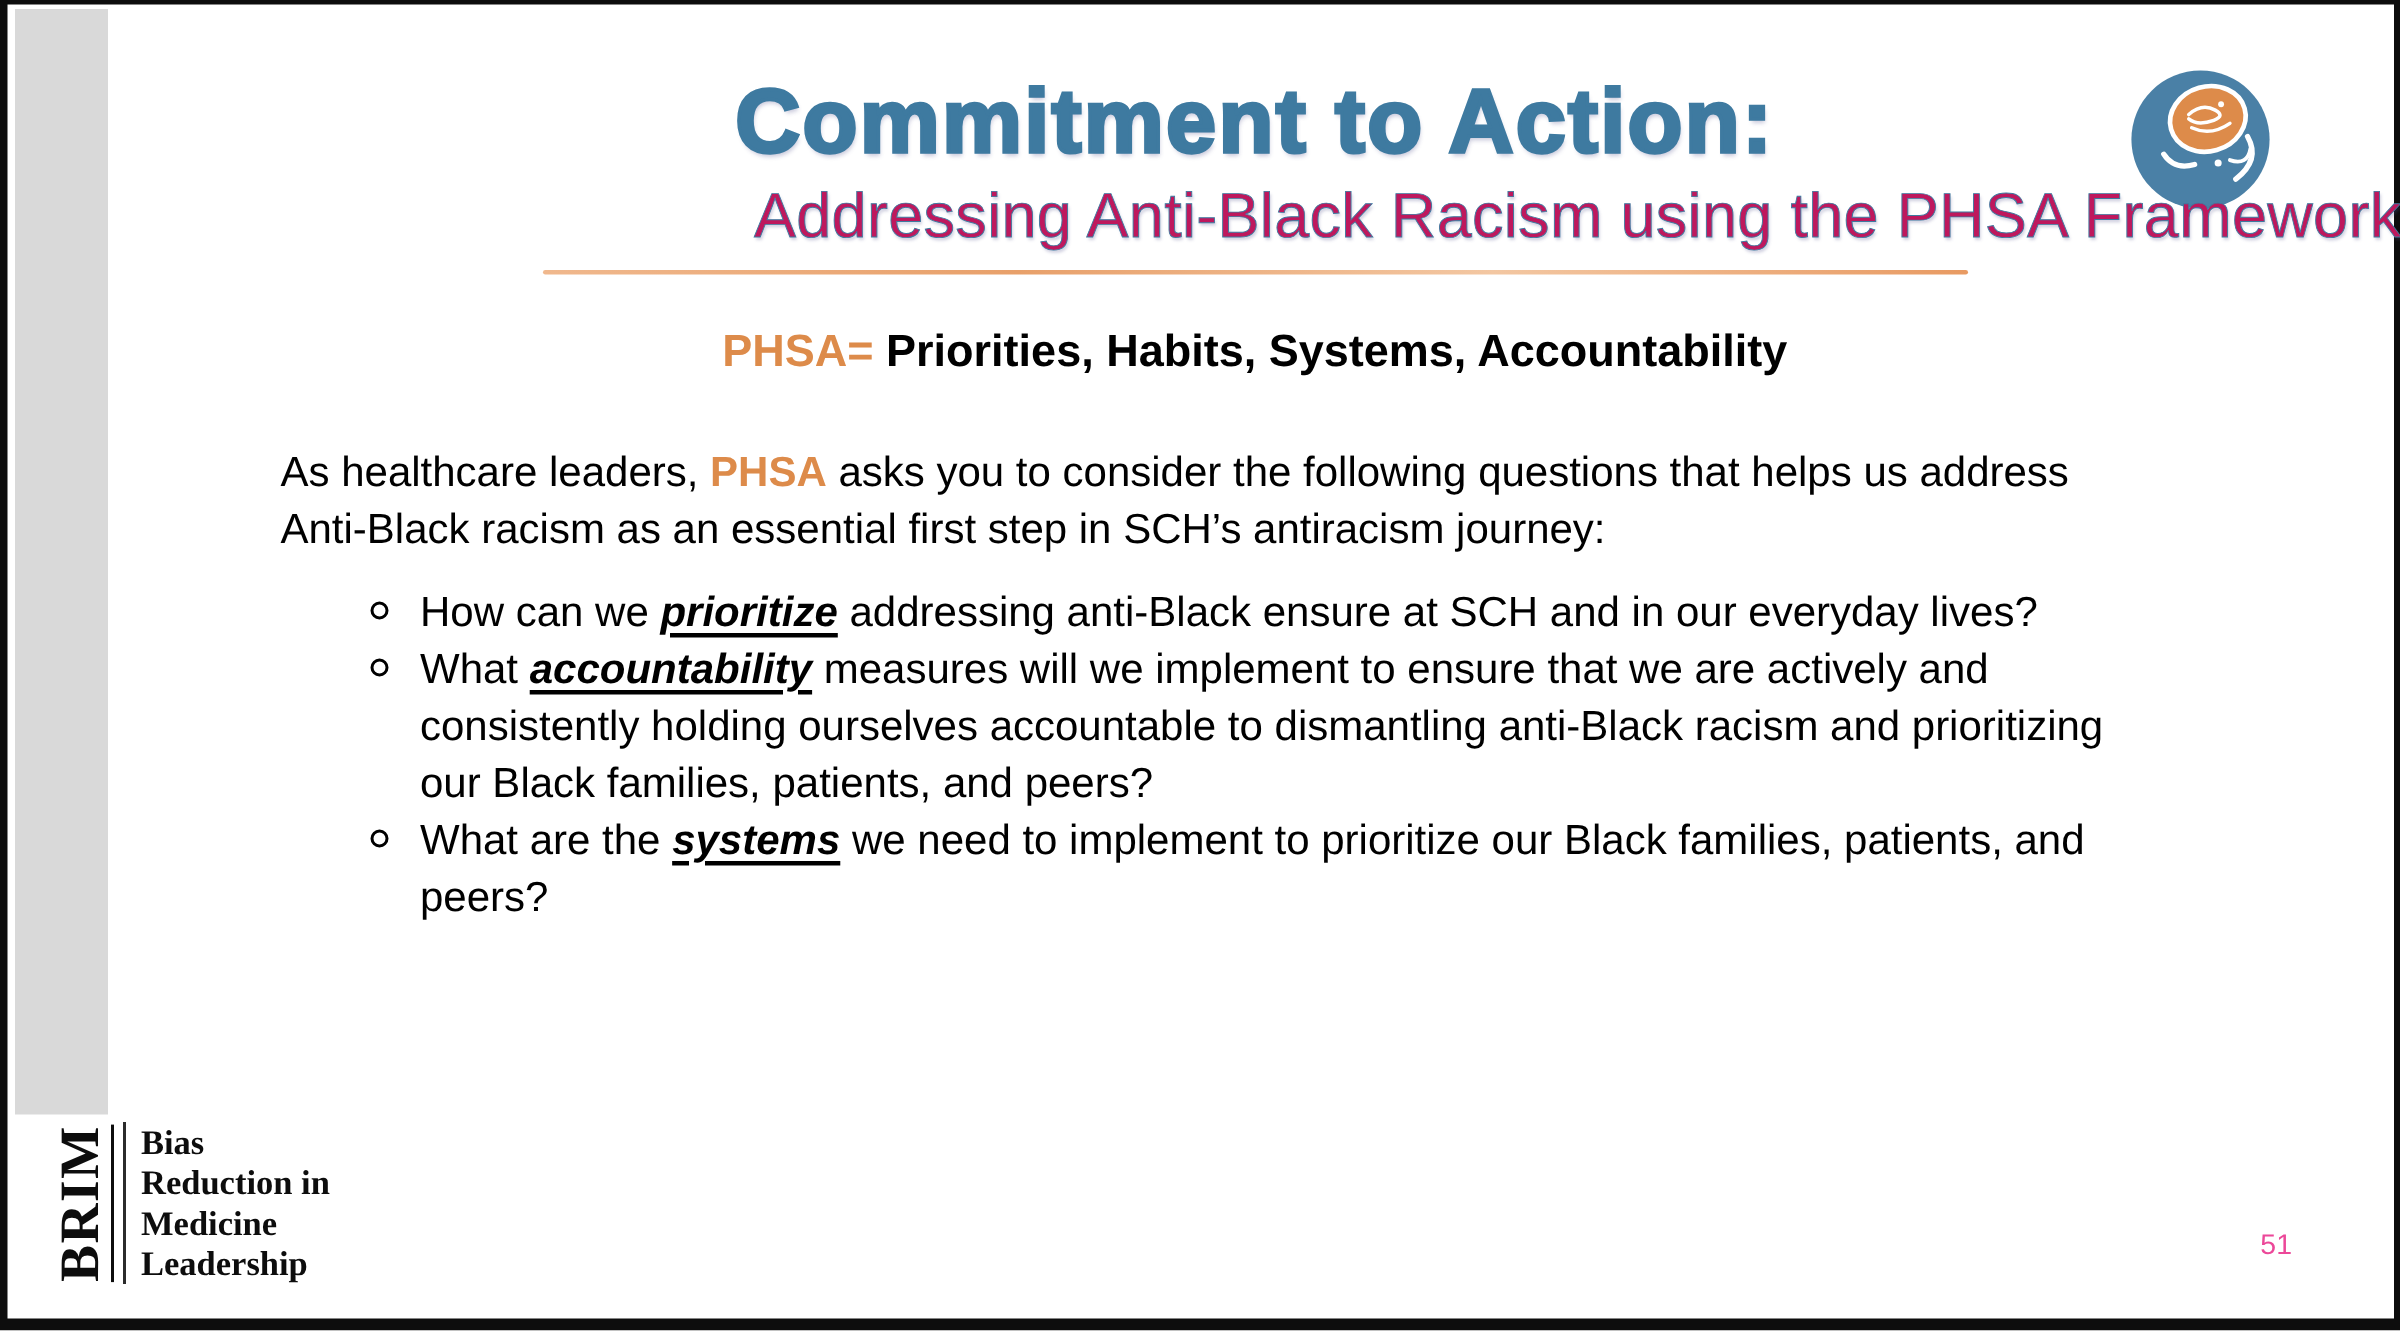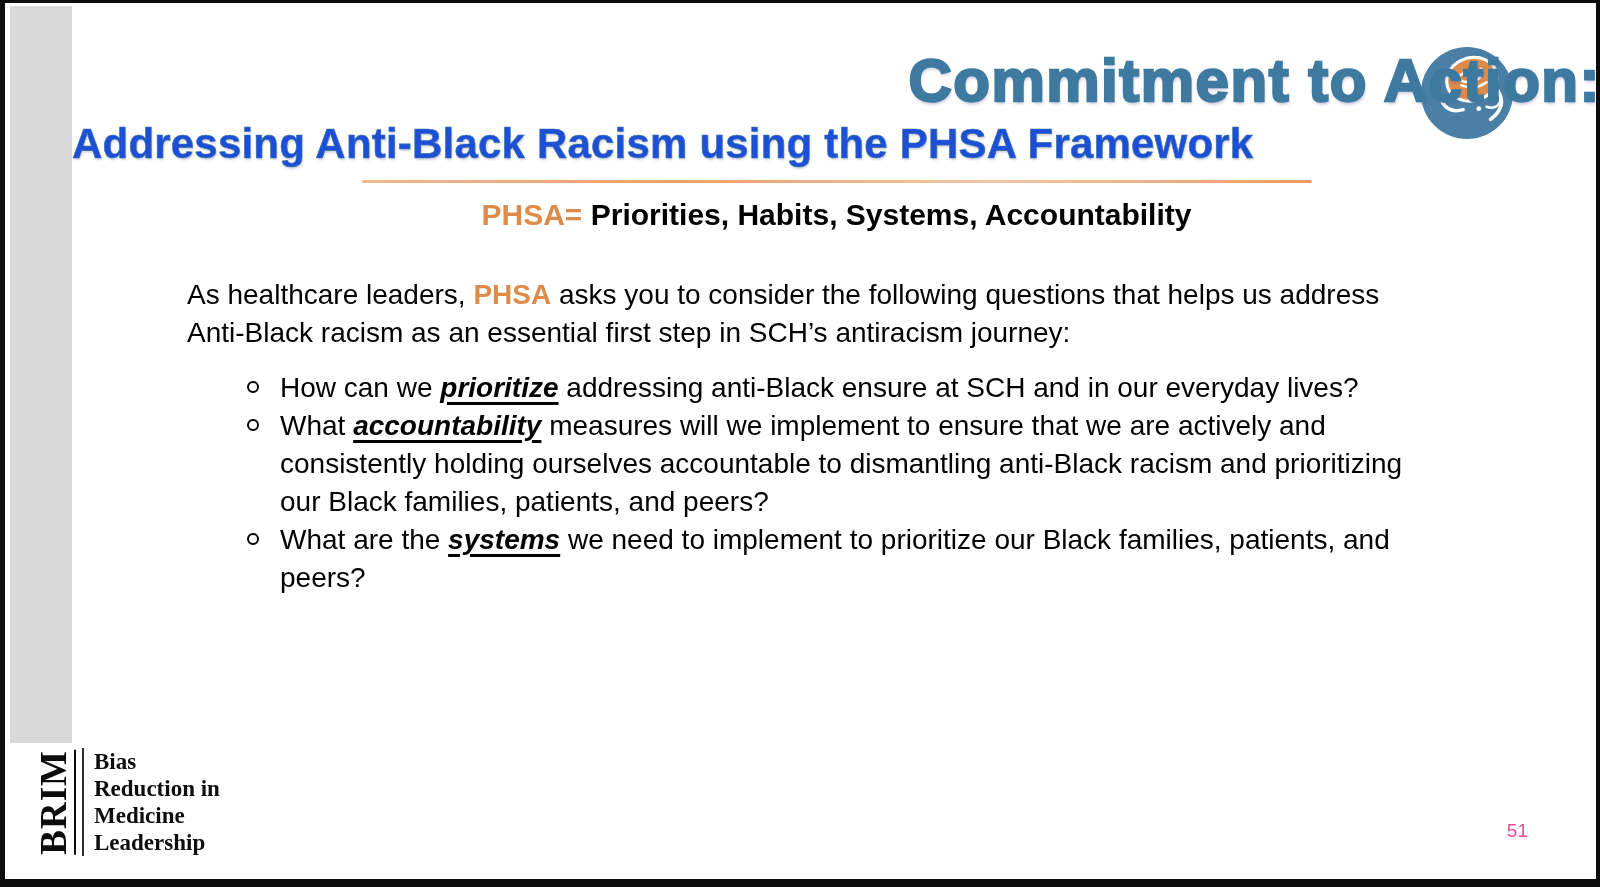--- a/index.html
+++ b/index.html
@@ -30,49 +30,49 @@
     background: #d9d9d9;
   }
   .content {
     position: absolute;
     left: 67px;
     top: 3px;
     width: 1529px;
   }
   .title {
     margin-top: 42px;
-    text-align: right;
+    text-align: center;
     font-size: 60px;
     line-height: 66px;
     font-weight: 700;
     letter-spacing: 1.5px;
     color: #3e7aa0;
     -webkit-text-stroke: 2.4px #3e7aa0;
     text-shadow: 1px 3px 3px rgba(80, 80, 140, 0.30);
   }
   .subtitle {
     margin-top: 6px;
-    text-align: left;
+    text-align: right;
     font-size: 42px;
     line-height: 48px;
-    font-weight: 700;
+    font-weight: 400;
     letter-spacing: 0.2px;
-    color: #1d4ed8;
+    color: #be185d;
     -webkit-text-stroke: 0.6px #3e7aa0;
     text-shadow: 1px 2px 2px rgba(80, 80, 140, 0.25);
   }
   .orange-rule {
     width: 950px;
     height: 3px;
     margin: 12px auto 0 auto;
     background: linear-gradient(90deg, #f0b88d, #e8a06a, #f3c7a2, #e89a62);
     border-radius: 2px;
   }
   .phsa-line {
-    margin-top: 15px;
+    margin-top: 35px;
     text-align: center;
     font-size: 30px;
     font-weight: 700;
     color: #000000;
   }
   .orange-text { color: #dd8b4a; }
   .intro {
     margin: 44px 0 17px 115px;
     width: 1245px;
     font-size: 28px;

